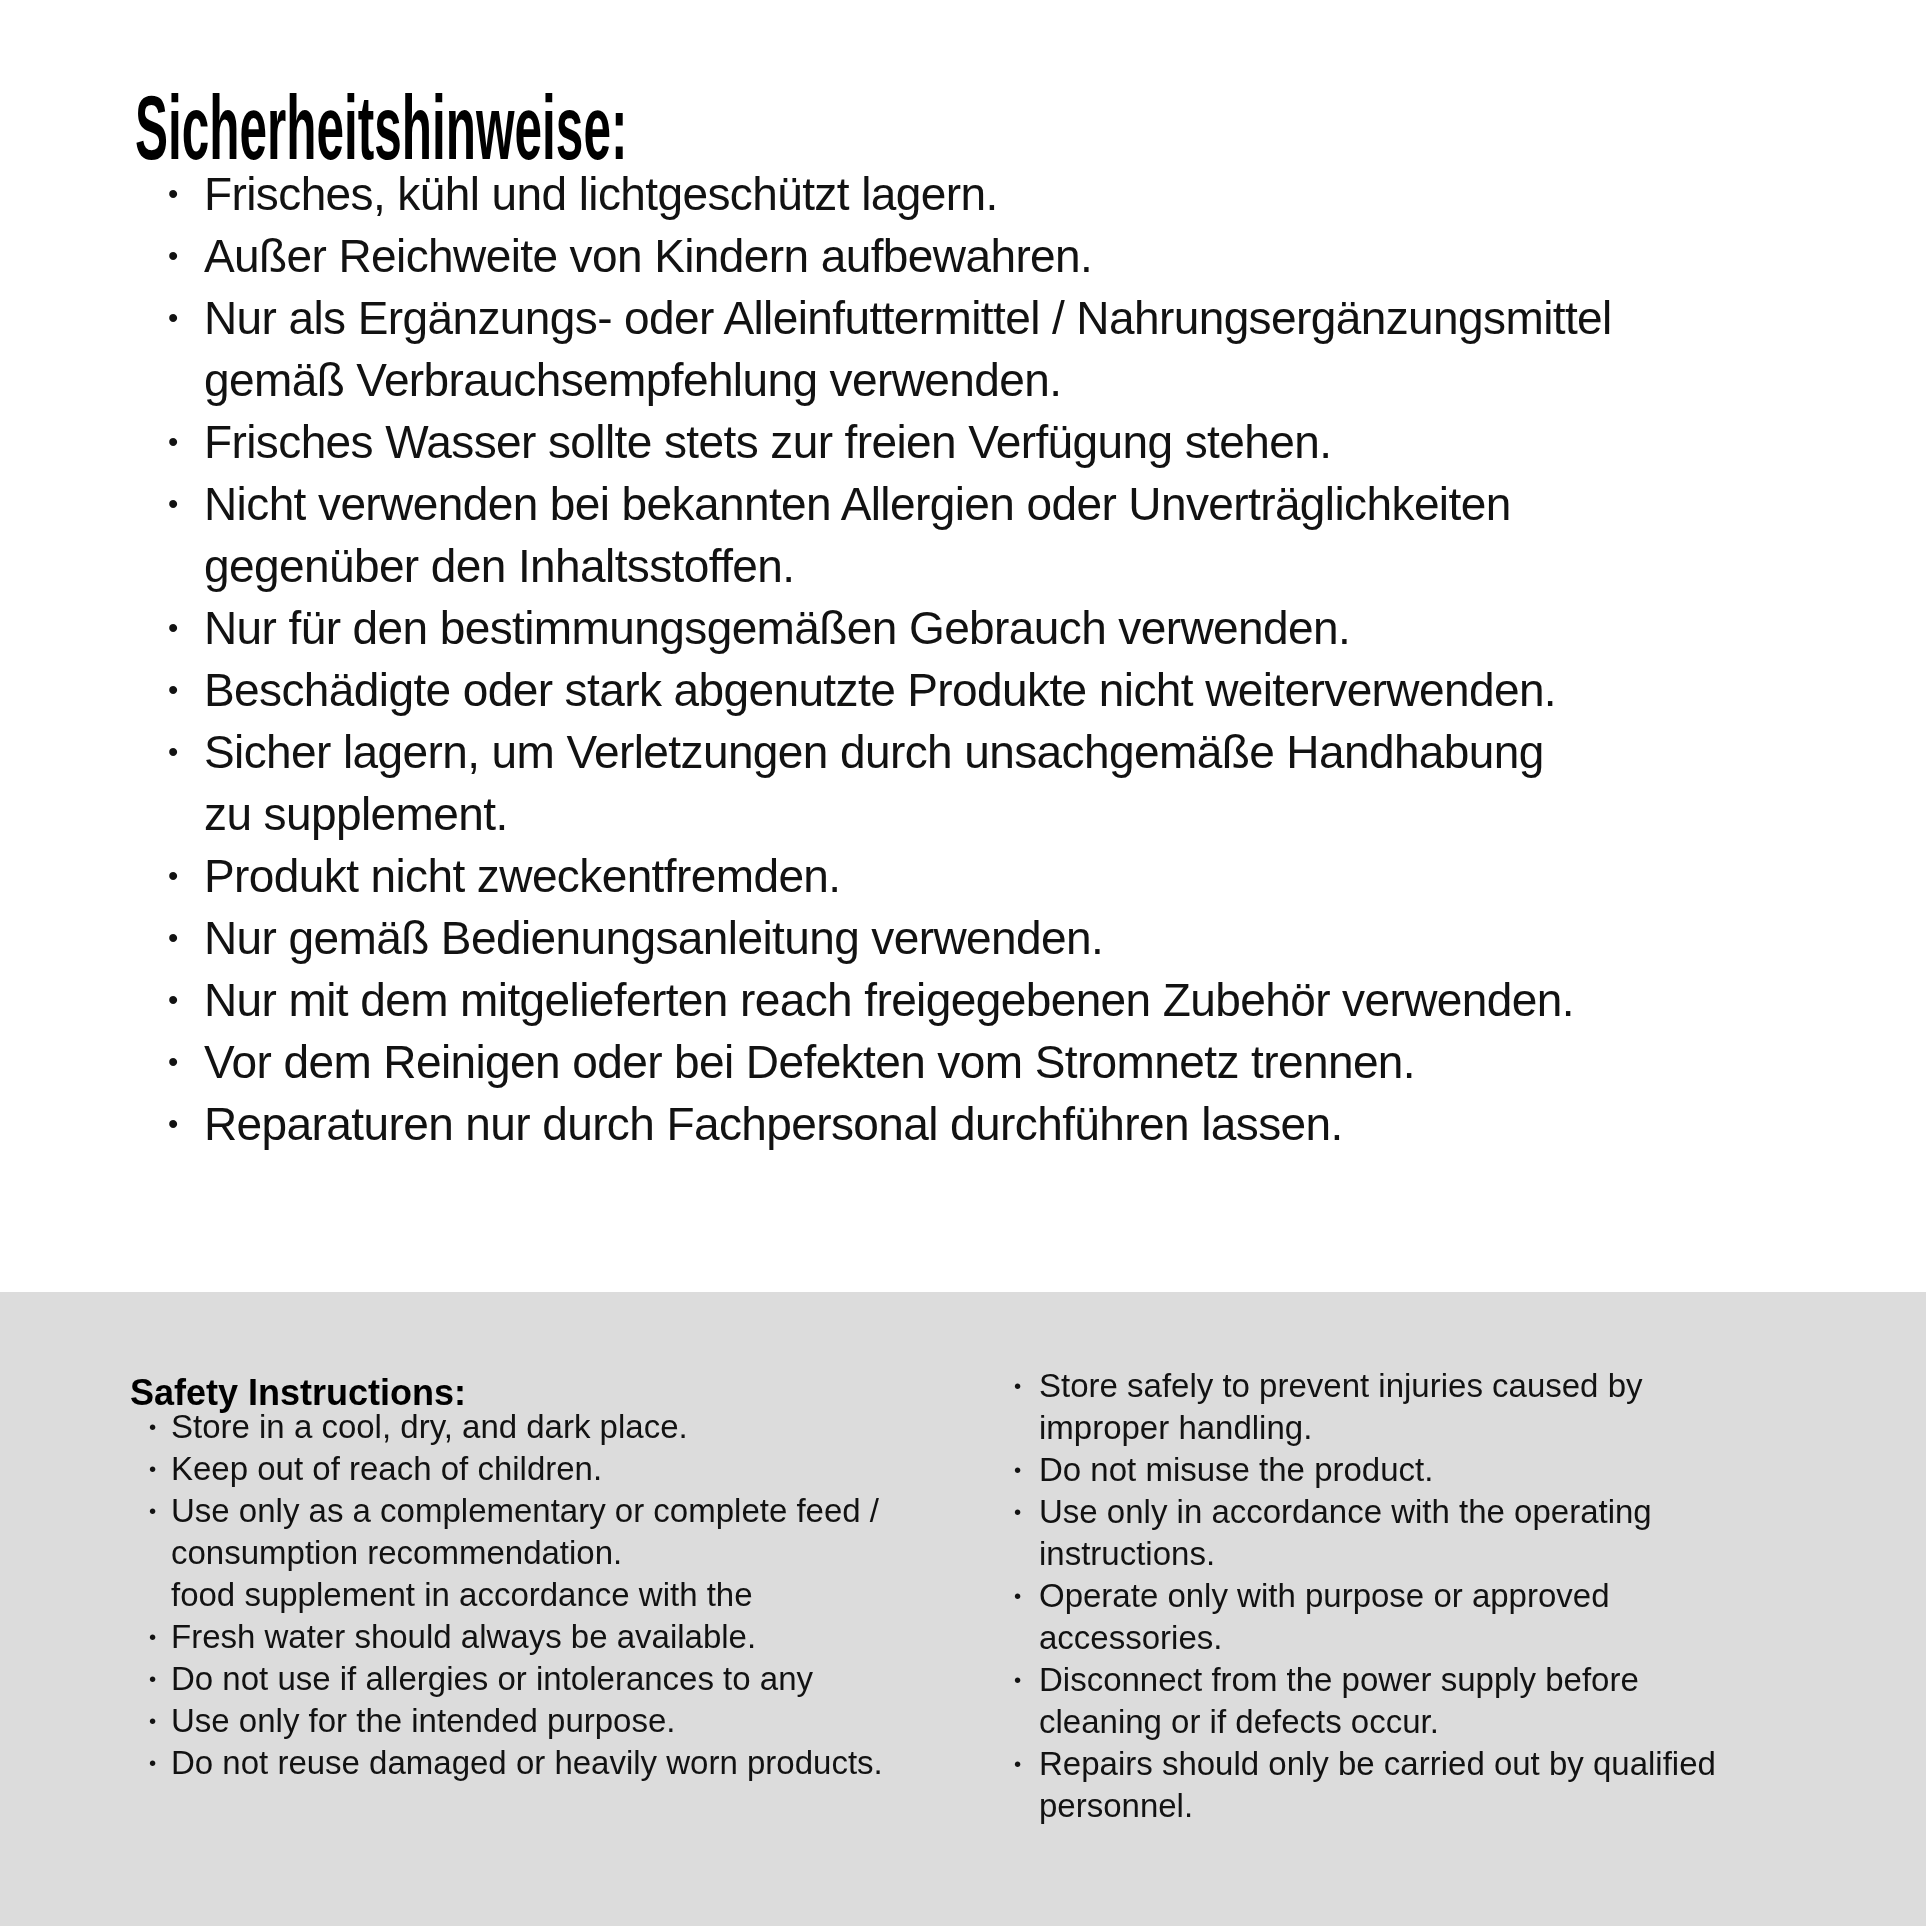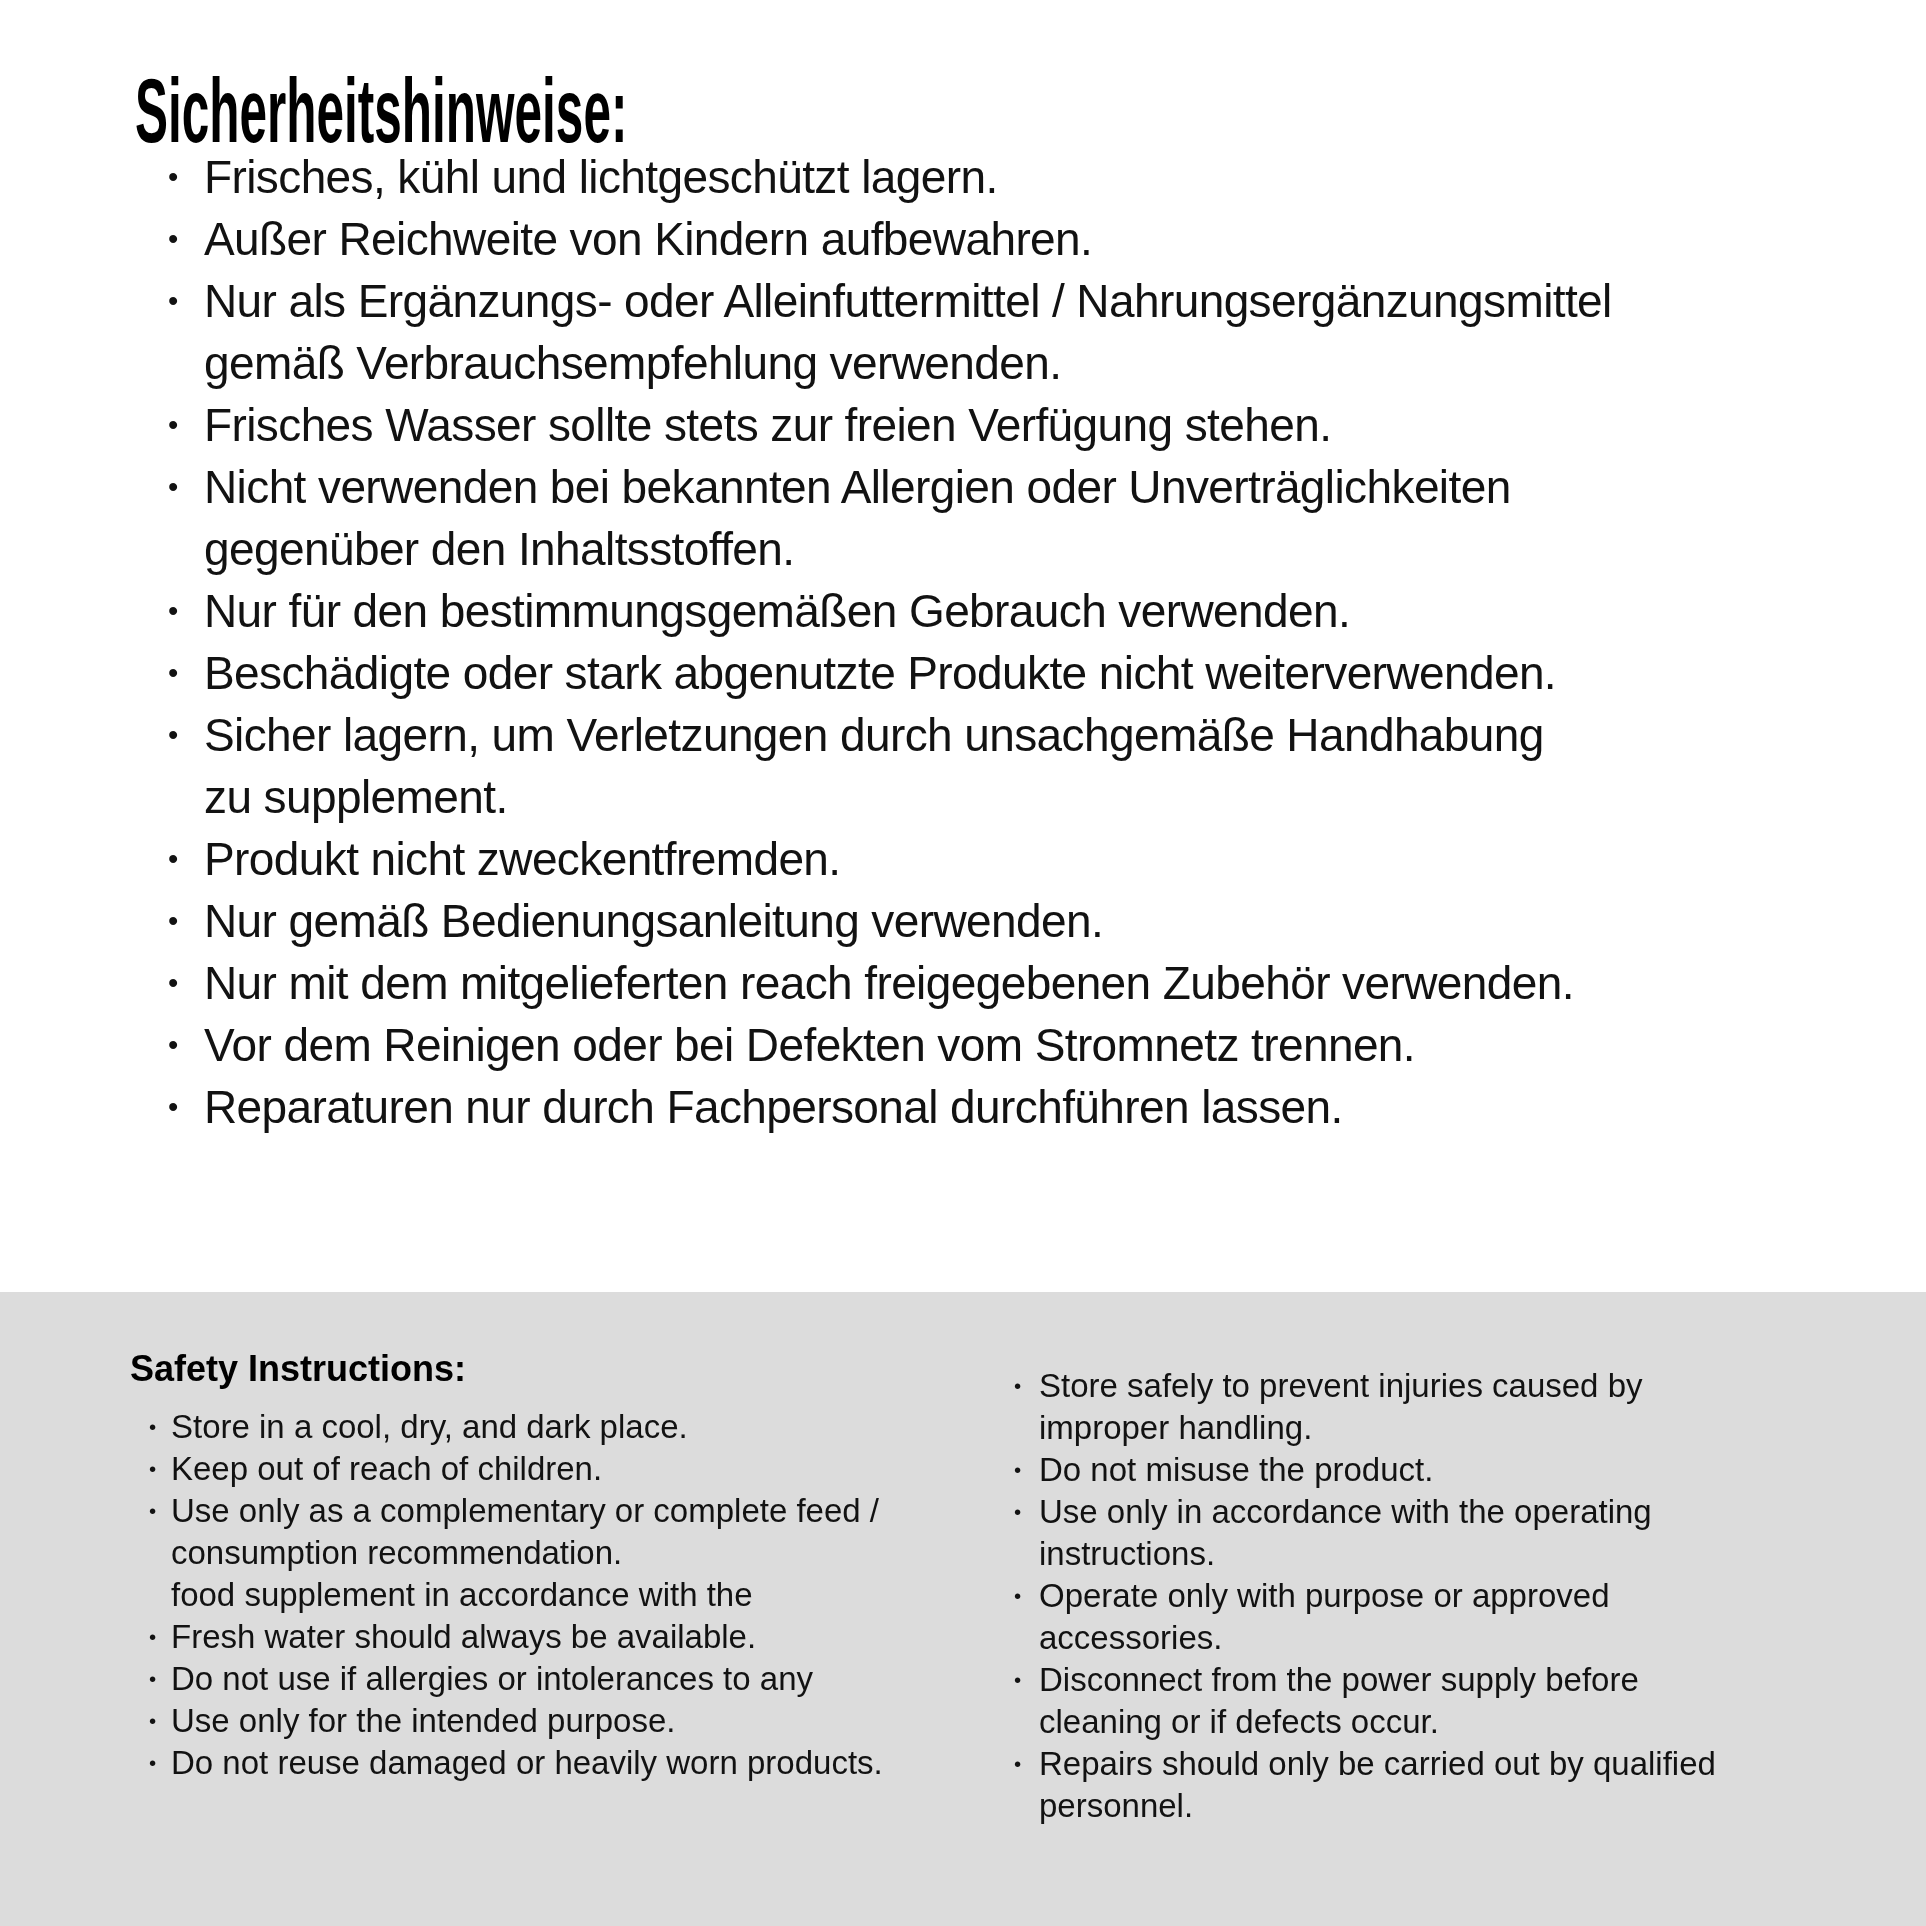--- a/index.html
+++ b/index.html
@@ -16,21 +16,21 @@
     position: relative;
     width: 1926px;
     height: 1926px;
     background: var(--bg);
     overflow: hidden;
   }
 
   
   .de-section {
     position: absolute;
-    left: 0; top: 0;
+    left: 0; top: 17px;
     width: 1926px; height: 1292px;
     background: var(--bg);
   }
   .de-title {
     position: absolute;
     left: 135px; top: 66px;
     font-size: 90px;
     line-height: 90px;
     font-weight: 700;
     color: var(--ink-strong);
@@ -68,21 +68,21 @@
 
   
   .en-section {
     position: absolute;
     left: 0; top: 1292px;
     width: 1926px; height: 634px;
     background: var(--panel);
   }
   .en-title {
     position: absolute;
-    left: 130px; top: 56px;
+    left: 130px; top: 80px;
     font-size: 36px;
     line-height: 42px;
     font-weight: 700;
     color: var(--ink-strong);
     white-space: nowrap;
   }
   .en-list { position: absolute; }
   .en-left  { left: 0;      top: 114px; }
   .en-right { left: 868px; top: 73px; }
   .en-list .line {

